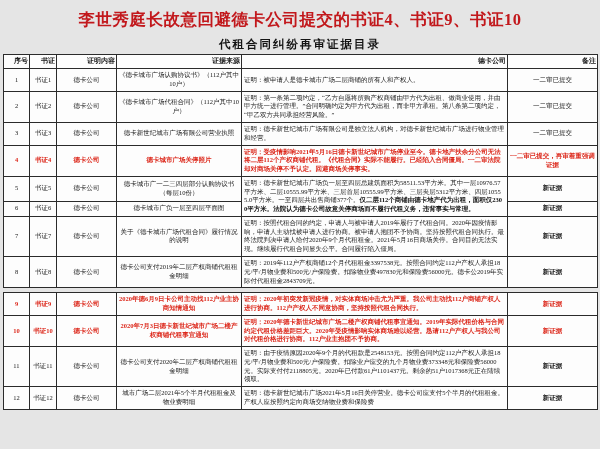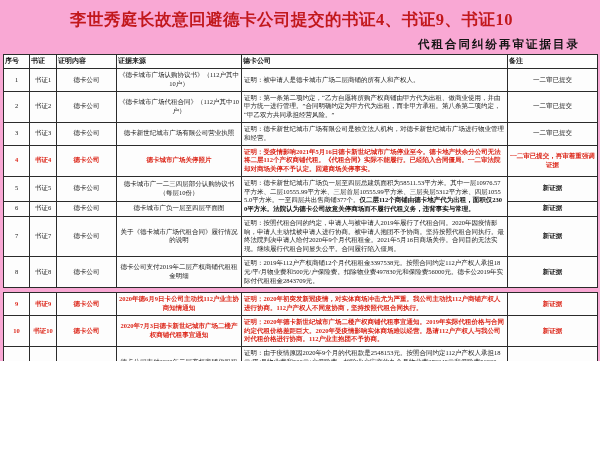--- a/index.html
+++ b/index.html
@@ -1,39 +1,39 @@
 <!DOCTYPE html>
 <html lang="zh"><head>
 <meta charset="utf-8">
 <style>
   html,body{margin:0;padding:0;background:#ffffff;}
   .page{
-    width:600px;height:361px;overflow:hidden;box-sizing:border-box;
-    background:#f9a8d4;padding:6px 20px 2px 3px;
+    width:600px;height:449px;overflow:hidden;box-sizing:border-box;
+    background:#e5e5e5;padding:6px 3px 2px 3px;
     font-family:"Liberation Serif","DejaVu Serif",serif;color:#1c1c1c;
   }
   .headline{
     text-align:center;font-weight:bold;font-size:16.5px;line-height:1.5;
     color:#c2181c;letter-spacing:.5px;margin:2px 0 4px 0;
   }
   .table-title{
-    text-align:right;font-weight:bold;font-size:11.5px;color:#141414;
+    text-align:center;font-weight:bold;font-size:11.5px;color:#141414;
     letter-spacing:2px;margin:3px 0 2px 0;
   }
   table.evidence{
     width:594px;border-collapse:collapse;table-layout:fixed;
     margin:0 auto;background:#fdfdfd;
   }
   table.evidence + table.evidence{margin-top:4px;}
   .evidence td,.evidence th{
     border:1px solid #2b2b2b;font-size:6.5px;line-height:1.35;
     padding:2px 2px;vertical-align:middle;word-break:break-all;
     font-weight:normal;color:#202020;
   }
-  .evidence th{font-weight:bold;text-align:left;font-size:7px;padding:2px 1px;}
+  .evidence th{font-weight:bold;text-align:right;font-size:7px;padding:2px 1px;}
   .col-no,.col-id,.col-source,.col-name,.col-remark{text-align:center;}
   .col-content{text-align:left;}
   tr.red td{color:#dc271a;font-weight:bold;}
   td.remark-bold{font-weight:bold;}
   .seg-bold{font-weight:bold;color:#111;}
 </style>
 </head>
 <body>
 
 <div class="page">

